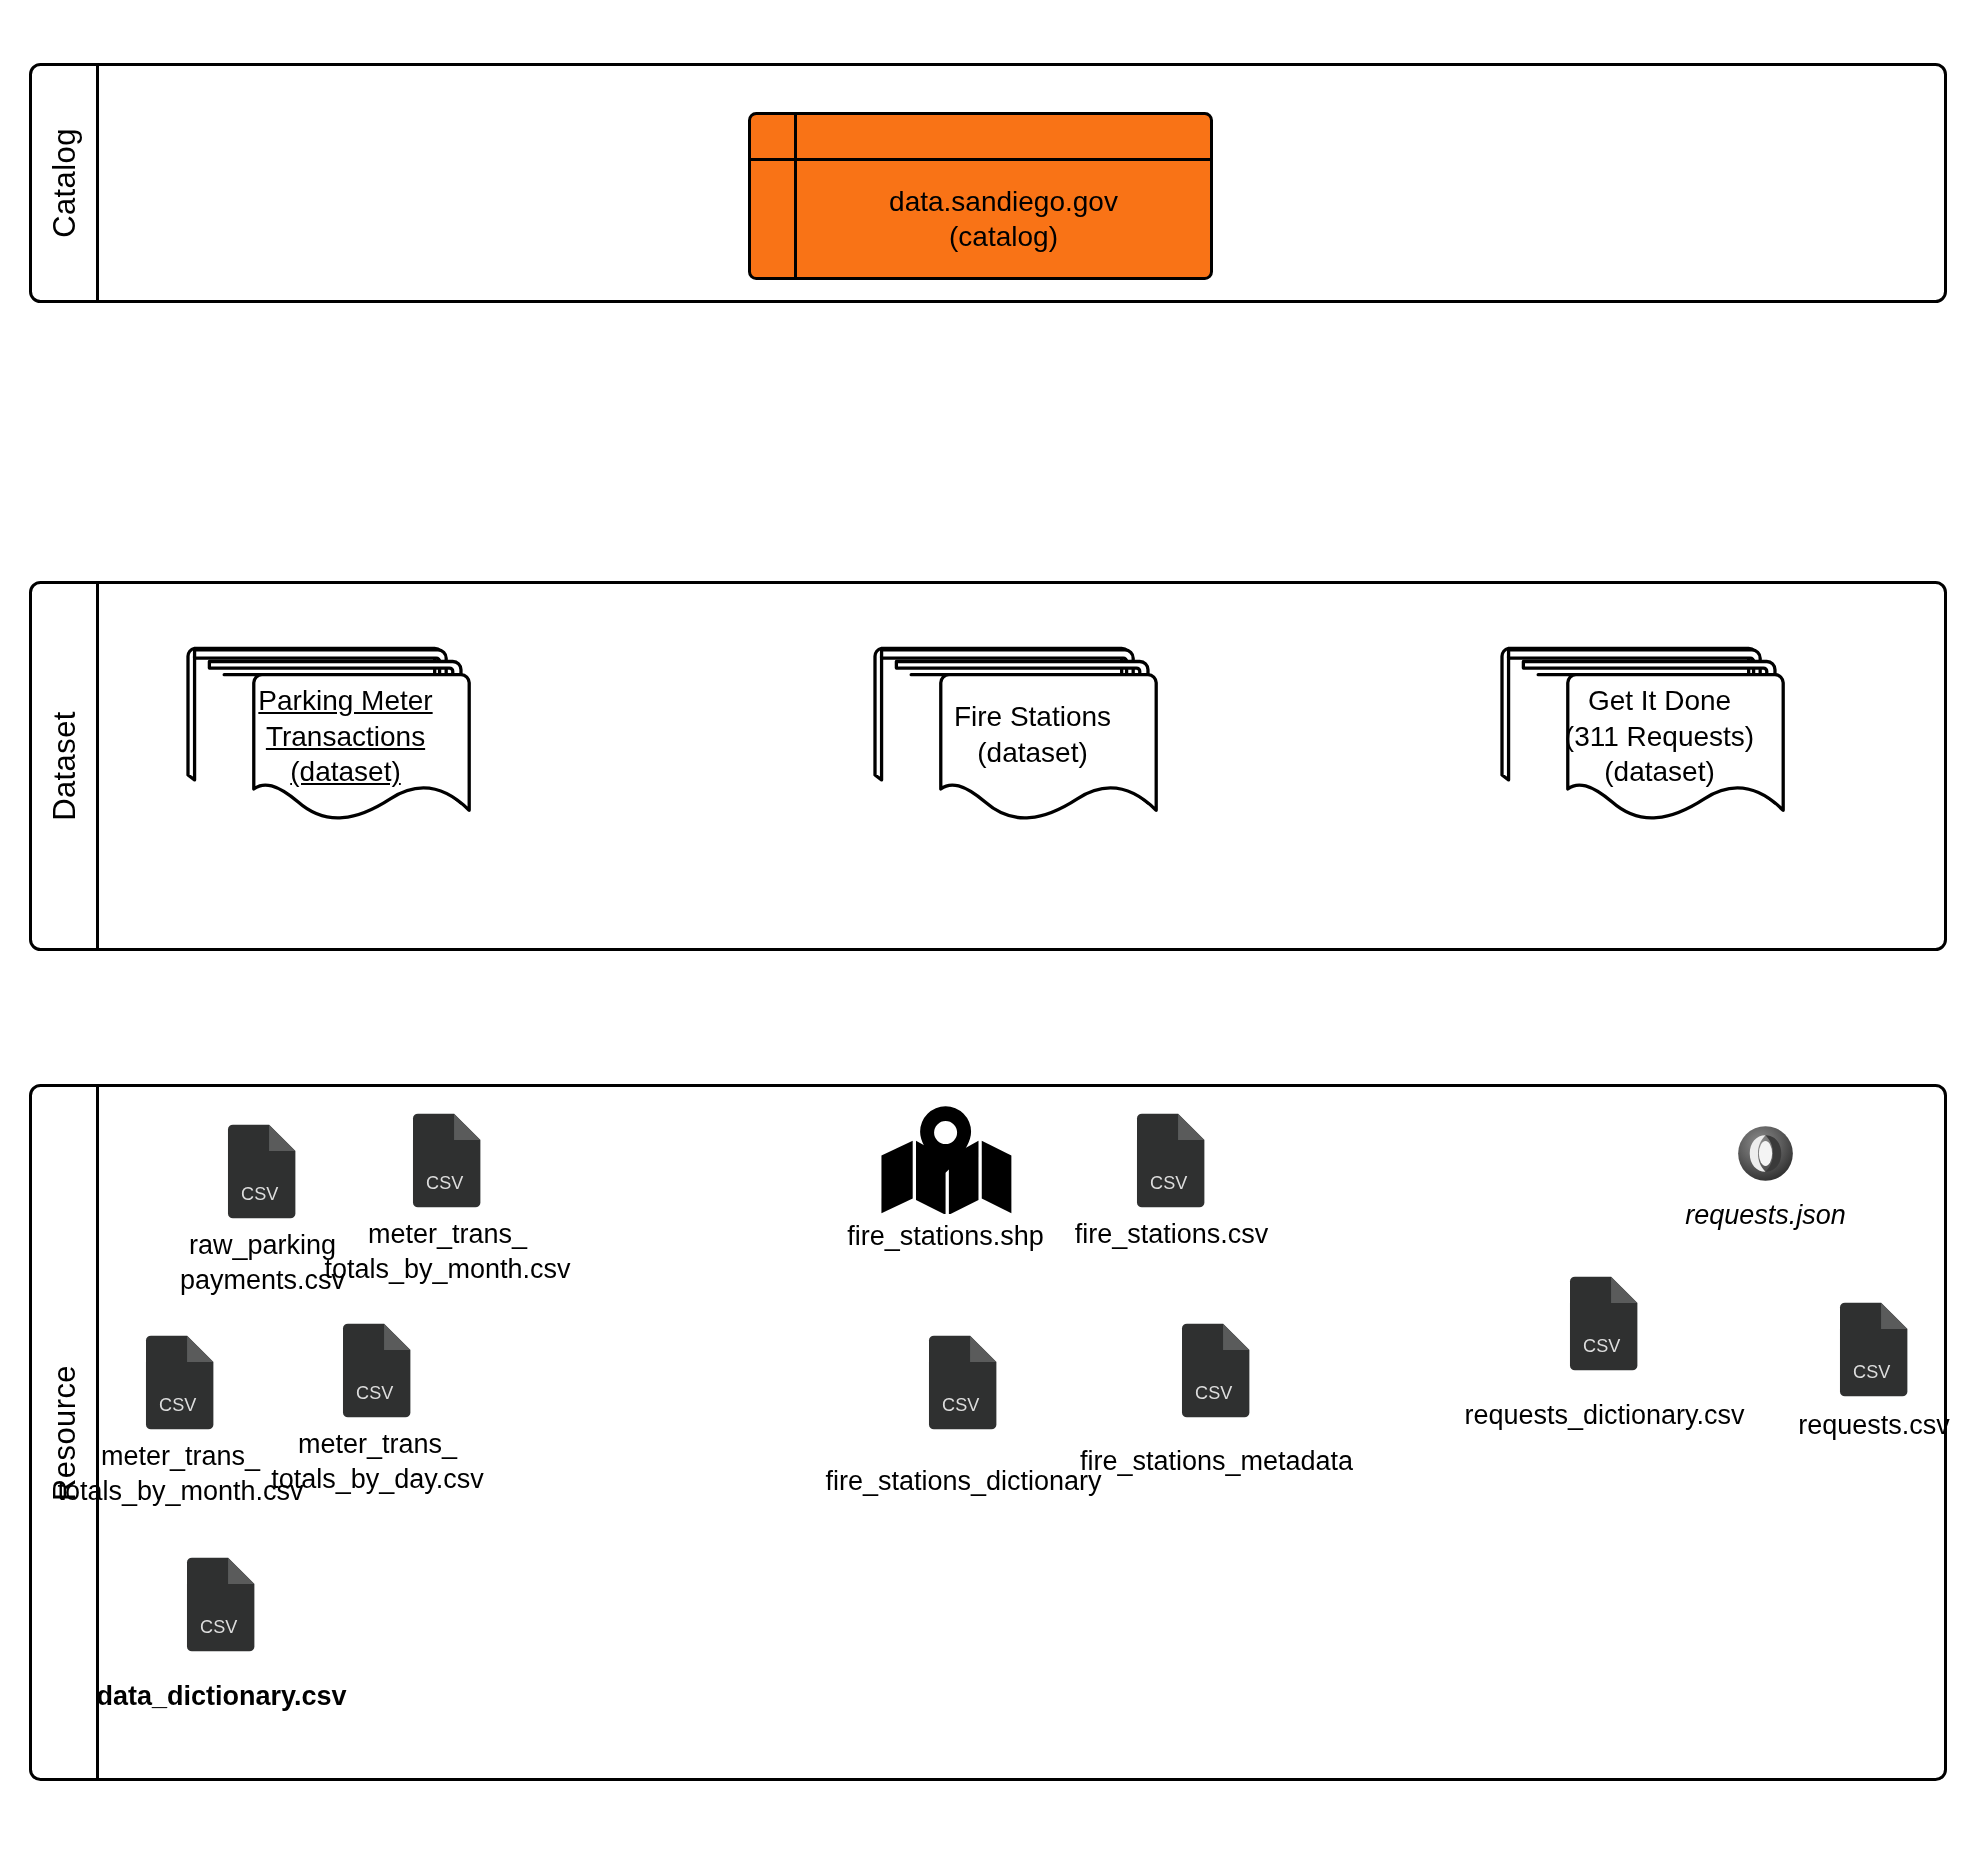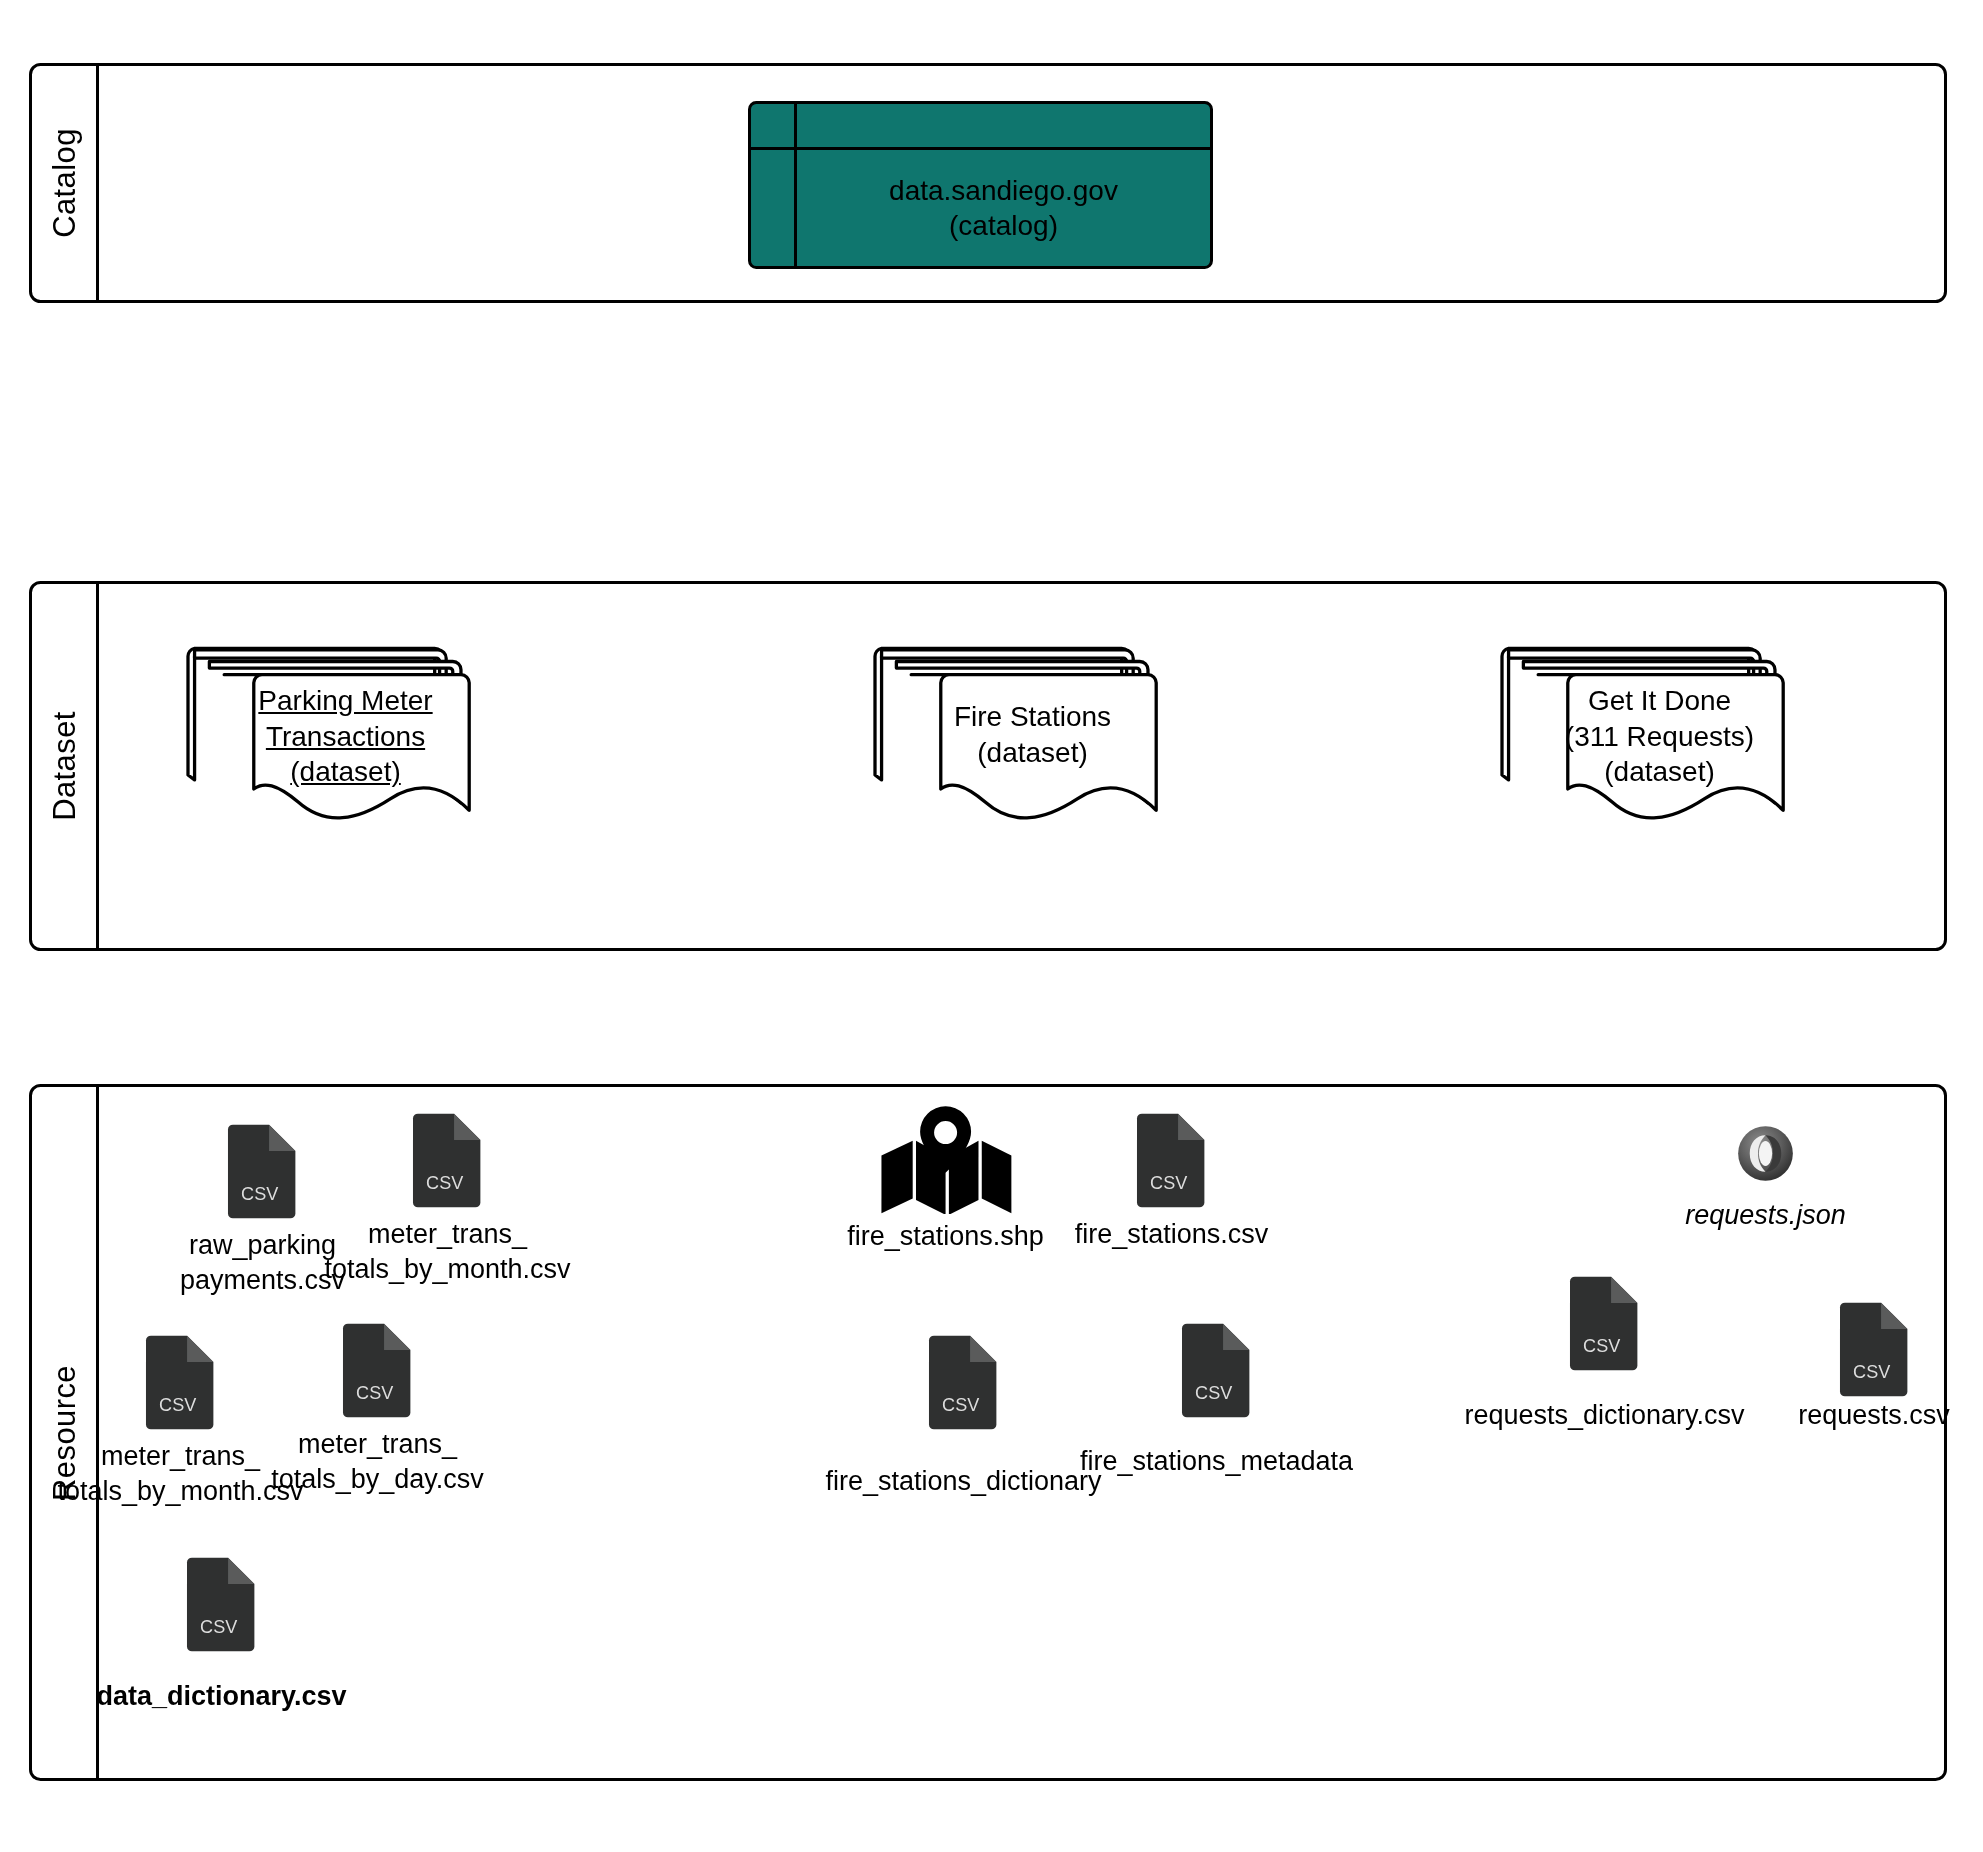--- a/index.html
+++ b/index.html
@@ -53,21 +53,22 @@
     letter-spacing: 0.4px;
     color: #000000;
   }
 
   
   .catalog-node {
     position: absolute;
     box-sizing: border-box;
     border: 3.3px solid #000000;
     border-radius: 8.2px;
-    background: #0f766e;
+    background: #f97316;
+    margin-top: 11px;
   }
   .catalog-node .cat-vline {
     position: absolute;
     left: 43px;
     top: 0;
     bottom: 0;
     width: 2.5px;
     background: #000000;
   }
   .catalog-node .cat-hline {
@@ -317,21 +318,21 @@
       </svg>
       <div class="res-label" style="margin-top:26px;">requests_dictionary.csv</div>
     </div>
 
     <div class="res-item" style="left:1727px; top:214px; width:230px;">
       <svg class="res-icon" width="79" height="97" viewBox="0 0 96 118">
         <path d="M6 8 a6 6 0 0 1 6 -6 h44 l32 32 v76 a6 6 0 0 1 -6 6 h-70 a6 6 0 0 1 -6 -6 z" fill="#2f3030"></path>
         <path d="M56 2 l32 32 h-32 z" fill="#5a5b5b"></path>
         <text x="22" y="94" font-family="Liberation Sans, sans-serif" font-size="22" fill="#dddddd">CSV</text>
       </svg>
-      <div class="res-label" style="margin-top:0px;">requests.csv</div>
+      <div class="res-label" style="margin-top:10px;">requests.csv</div>
     </div>
 
     <div class="res-item" style="left:25px; top:469px; width:329px;">
       <svg class="res-icon" width="79" height="97" viewBox="0 0 96 118">
         <path d="M6 8 a6 6 0 0 1 6 -6 h44 l32 32 v76 a6 6 0 0 1 -6 6 h-70 a6 6 0 0 1 -6 -6 z" fill="#2f3030"></path>
         <path d="M56 2 l32 32 h-32 z" fill="#5a5b5b"></path>
         <text x="22" y="94" font-family="Liberation Sans, sans-serif" font-size="22" fill="#dddddd">CSV</text>
       </svg>
       <div class="res-label" style="margin-top:26px;font-weight:bold;">data_dictionary.csv</div>
     </div>

